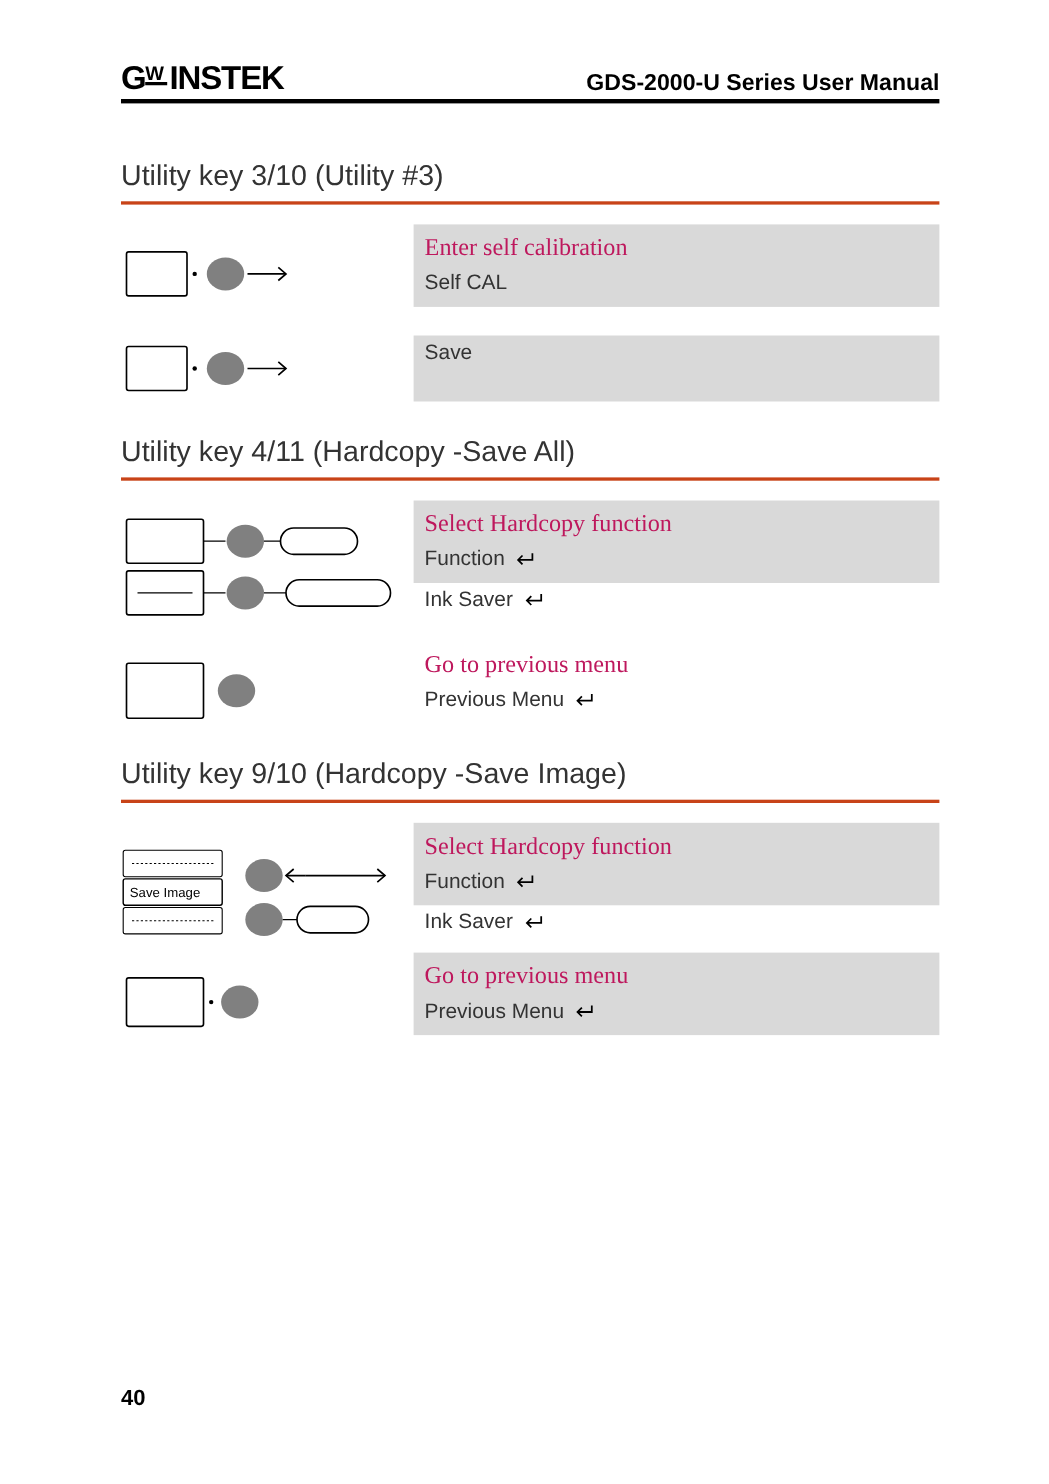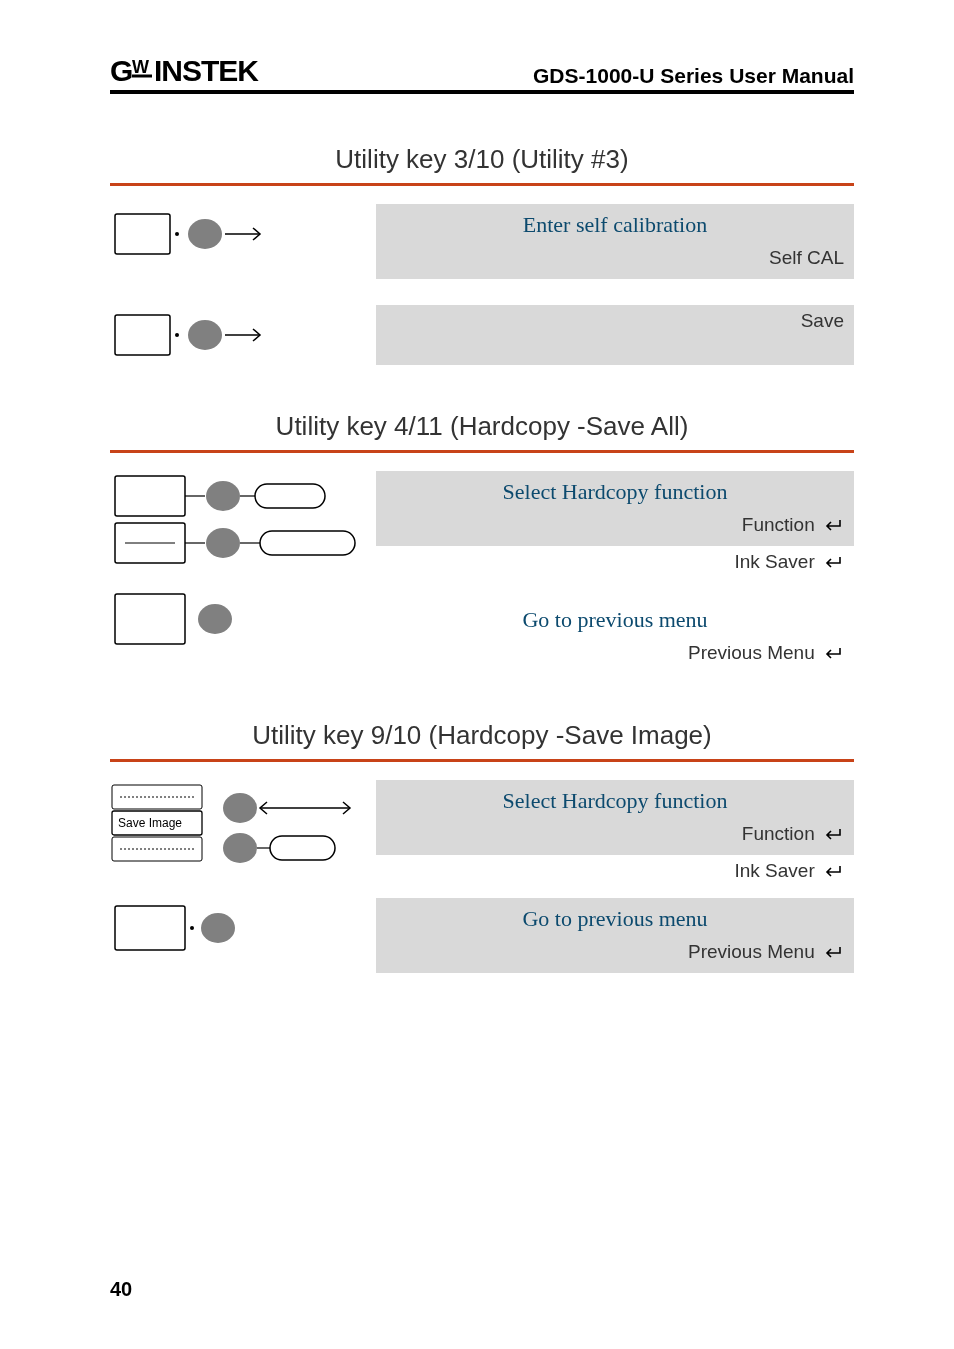--- a/index.html
+++ b/index.html
@@ -32,87 +32,85 @@
       font-weight: bold;
       font-size: 21px;
     }
     .section-title {
       font-family: Arial, sans-serif;
       font-size: 26px;
       color: #333;
       border-bottom: 3px solid #c84318;
       padding-bottom: 8px;
       margin-bottom: 18px;
-      margin-top: 46px;
+      margin-top: 30px;
       font-weight: normal;
-      text-align: center;
     }
     .item-row {
       display: flex;
       gap: 18px;
       margin-bottom: 6px;
     }
     .diagram-col {
       width: 248px;
       flex-shrink: 0;
       display: flex;
       flex-direction: column;
       gap: 6px;
+      justify-content: flex-end;
     }
     .desc-col {
       flex: 1;
       display: flex;
       flex-direction: column;
     }
     .desc-top {
       font-family: 'Palatino Linotype', Georgia, serif;
       font-size: 22px;
-      color: #0c4a6e;
+      color: #be185d;
       padding: 8px 10px 4px;
-      text-align: center;
     }
     .desc-bottom {
       font-family: Arial, sans-serif;
       font-size: 19px;
       color: #333;
       padding: 5px 10px 10px;
-      text-align: right;
     }
     .shaded { background: #d9d9d9; }
     .enter-icon {
       display: inline-block;
       vertical-align: middle;
       margin-left: 2px;
     }
     
     .diag-svg { display: block; }
     .page-num {
       position: absolute;
-      bottom: 48px;
+      bottom: 66px;
       left: 110px;
       font-family: Arial, sans-serif;
       font-weight: bold;
       font-size: 20px;
       text-align: right;
     }
     .spacer { height: 20px; }
   </style>
 </head>
 <body>
 
 <div class="header">
   <div class="brand">
     <svg width="170" height="34" viewBox="0 0 170 34">
       <text x="0" y="27" font-family="Arial Black, Arial" font-weight="900" font-size="30" fill="#000">G</text>
       <text x="22" y="19" font-family="Arial Black, Arial" font-weight="900" font-size="18" fill="#000">W</text>
       <line x1="22" y1="22" x2="42" y2="22" stroke="#000" stroke-width="3"></line>
       <text x="44" y="27" font-family="Arial Black, Arial" font-weight="900" font-size="30" letter-spacing="-1" fill="#000">INSTEK</text>
     </svg>
   </div>
-  <div class="manual-title">GDS-1000-U Series User Manual</div>
+  <div class="manual-title">GDS-2000-U Series User Manual</div>
 </div>
 
 <h2 class="section-title">Utility key 3/10 (Utility #3)</h2>
 
 <div class="item-row">
   <div class="diagram-col">
     <svg class="diag-svg" width="200" height="60">
       <rect x="5" y="10" width="55" height="40" rx="2" fill="#fff" stroke="#000" stroke-width="1.5"></rect>
       <circle cx="67" cy="30" r="2" fill="#000"></circle>
       <ellipse cx="95" cy="30" rx="17" ry="15" fill="#808080"></ellipse>

